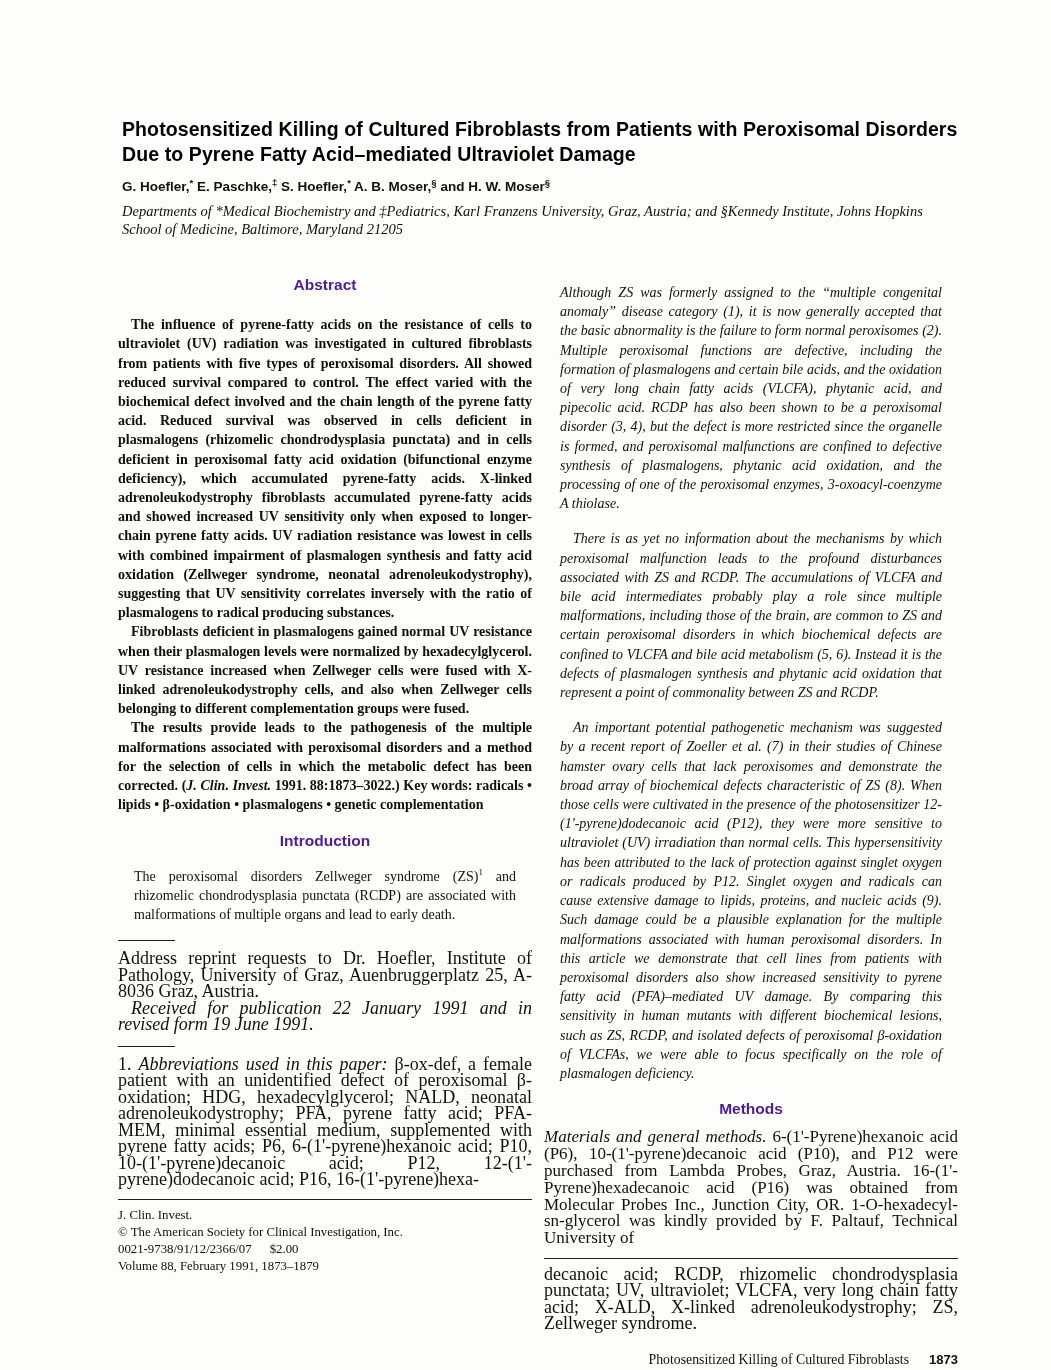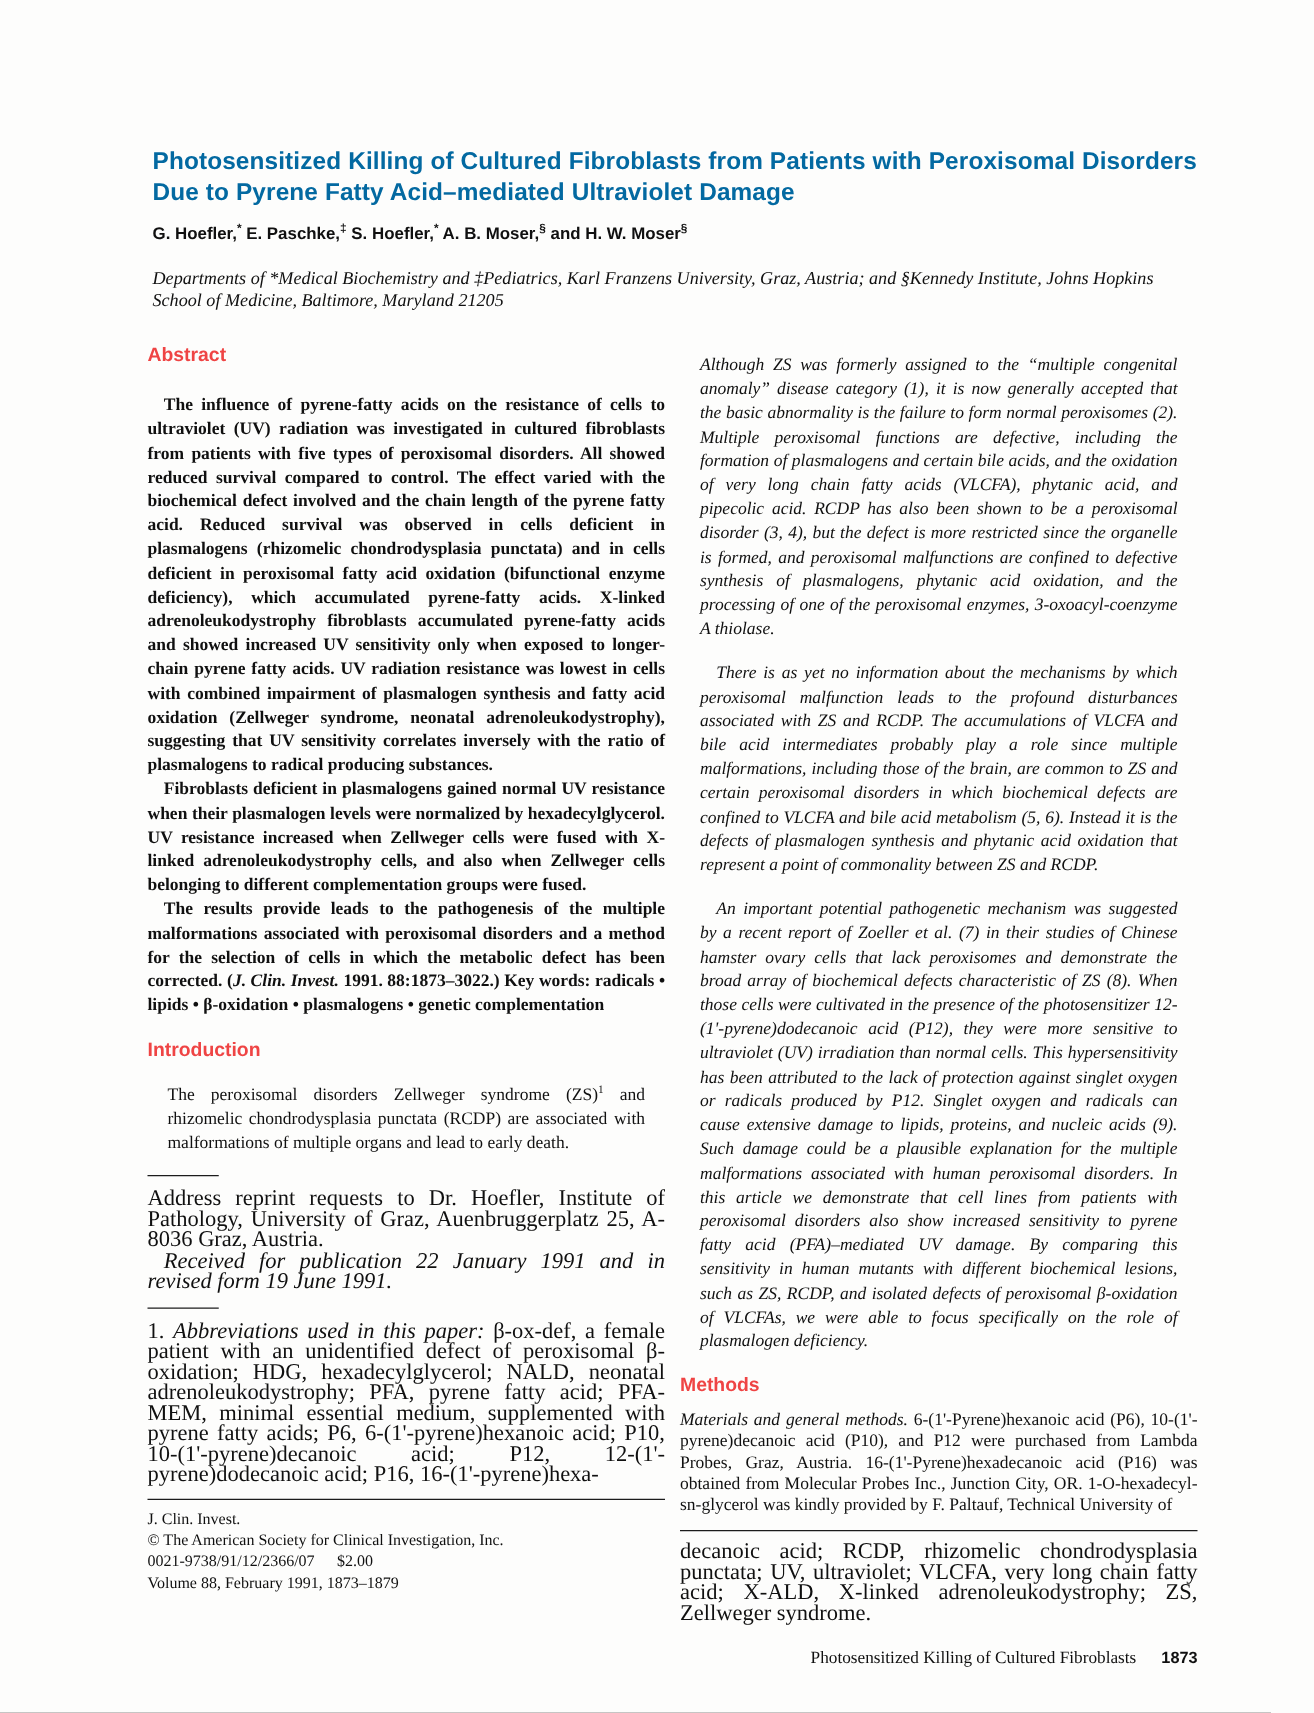--- a/index.html
+++ b/index.html
@@ -5,58 +5,58 @@
   html,body { margin:0; padding:0; background:#9a9a9a; }
   .page {
     position:relative; width:1051px; height:1370px; margin:0 auto;
     background:#fdfdfc; color:#101010; overflow:hidden;
     font-family:"Liberation Serif", serif;
   }
   
   .header { position:absolute; left:122px; top:117px; width:838px; }
   .title {
     font-family:"Liberation Sans", sans-serif; font-weight:700;
-    font-size:19.5px; line-height:25px; letter-spacing:0.1px; color:#0369a1;
+    font-size:19.5px; line-height:25px; letter-spacing:0.1px; color:#000000;
   }
   .authors {
     margin-top:12px; font-family:"Liberation Sans", sans-serif;
     font-weight:700; font-size:13.5px; line-height:16px;
   }
   .authors sup { font-size:9.5px; line-height:0; }
   .affiliations {
-    margin-top:20px; font-style:italic; font-size:14.5px; line-height:17.5px;
+    margin-top:8px; font-style:italic; font-size:14.5px; line-height:17.5px;
     max-width:812px;
   }
   
   .columns {
     position:absolute; left:118px; top:267px; width:840px;
     display:flex; gap:12px; font-size:14px; line-height:19.2px;
     text-align:justify;
   }
   .col { width:414px; }
   h2.section {
     font-family:"Liberation Sans", sans-serif; font-size:15.5px;
-    font-weight:700; text-align:left; margin:0 0 21px 0; color:#ef4444;
+    font-weight:700; text-align:center; margin:0 0 21px 0; color:#4c1d95;
   }
   .abstract p { font-weight:700; margin:0; text-indent:13px; }
   .intro-head { margin:17px 0 15px 0 !important; }
   .intro p { margin:16px; }
   
   .shortrule { border:none; border-top:1.4px solid #1c1c1c; width:57px; margin:13px 0 9px 0; }
   .footnote { font-size:18px; line-height:16.5px; margin:0; text-align:justify; }
   .footnote.received { font-style:italic; text-indent:13px; }
   .fn-lead { font-style:italic; }
   .fullrule { border:none; border-top:1.6px solid #1c1c1c; width:100%; margin:11px 0 7px 0; }
   .imprint { font-size:12.8px; line-height:17.2px; text-align:left; }
   .imprint .gap { display:inline-block; width:18px; }
   
   .bodypar { margin:16px; text-indent:13px;font-style:italic; }
   .bodypar.first { text-indent:0; }
   .methods-head { margin:15px 0 11px 0 !important; }
-  .methods-par { font-size:14px; line-height:16.8px; margin:0; text-align:justify; }
+  .methods-par { font-size:17px; line-height:16.8px; margin:0; text-align:justify; }
   .methods-par .lead { font-style:italic; }
   .footerline { margin-top:18px; text-align:right; font-size:13.8px; white-space:nowrap; }
   .footerline .rt { }
   .footerline .pn { font-weight:700; margin-left:20px; font-family:"Liberation Sans", sans-serif; font-size:13px; }
   sup.note { font-size:9px; line-height:0; }
 </style>
 </head>
 <body>
 
 <div class="page">

